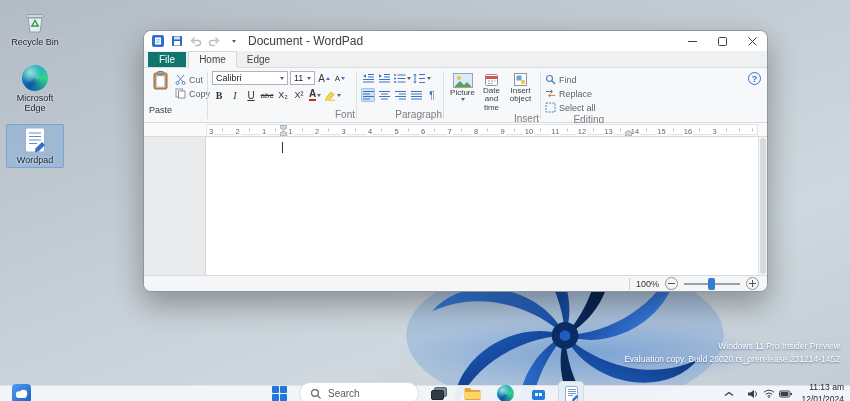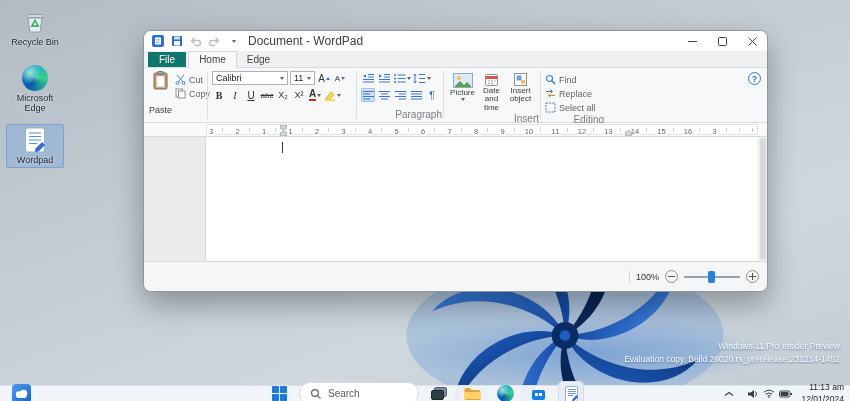--- a/index.html
+++ b/index.html
@@ -103,21 +103,21 @@
     background:#fff; padding:0 1px; line-height:1.2; }
   .imarker { position:absolute; z-index:2; }
 
   .docarea { position:relative; flex:1; background:#e9ebed; }
   .page { position:absolute; left:62px; width:552px; top:0; bottom:0; background:#fff;
     box-shadow:0 0 0 1px #d8d8d8; }
   .cursor { position:absolute; left:76px; top:5px; width:1px; height:11px; background:#333; }
   .vscroll { position:absolute; right:0; top:0; bottom:0; width:9px; background:#f2f3f4; border-left:1px solid #e2e4e6; }
   .vthumb { position:absolute; left:1px; right:1px; top:1px; bottom:1px; background:#d7dadd; border-radius:4px; }
 
-  .statusbar { height:30px; background:#f5f6f7; border-top:1px solid #d9dbde; display:flex;
+  .statusbar { height:16px; background:#f5f6f7; border-top:1px solid #d9dbde; display:flex;
     align-items:center; justify-content:flex-end; gap:6px; padding-right:8px; flex:0 0 auto; }
   .sbsep { width:1px; height:12px; background:#d0d3d6; }
   .zoom-label { font-size:9px; color:#333; }
   .zbtn { width:13px; height:13px; border-radius:50%; border:1px solid #8d9399; color:#555;
     display:flex; align-items:center; justify-content:center; }
   .ztrack { width:56px; height:2px; background:#9aa0a6; position:relative; }
   .zthumb { position:absolute; left:24px; top:-5px; width:7px; height:12px; background:#2e7cd6; border-radius:2px; }
 
   
   .taskbar { position:absolute; left:0; right:0; bottom:0; height:16px; z-index:10;
@@ -342,20 +342,21 @@
               <div class="tbtn">
                 <svg width="12" height="11">
                   <path d="M2 8l5-6 3 2.5-5 6H2z" fill="#f7d84b" stroke="#b49a2e" stroke-width="0.6"></path>
                   <rect x="1" y="9.5" width="10" height="1.5" fill="#f7d84b"></rect>
                 </svg>
                 <span class="caret"></span>
               </div>
             </div>
           </div>
         </div>
+        <div class="rg-label">Font</div>
       </div>
       <div class="vsep"></div>
 
       <div class="rgroup g-paragraph">
         <div class="rg-content">
           <div class="rows">
             <div class="row">
               <div class="tbtn">
                 <svg width="13" height="11" fill="none" stroke="#3f74c2">
                     <path d="M6 1.5h6M6 4h6M1 6.5h11M1 9h11"></path>

